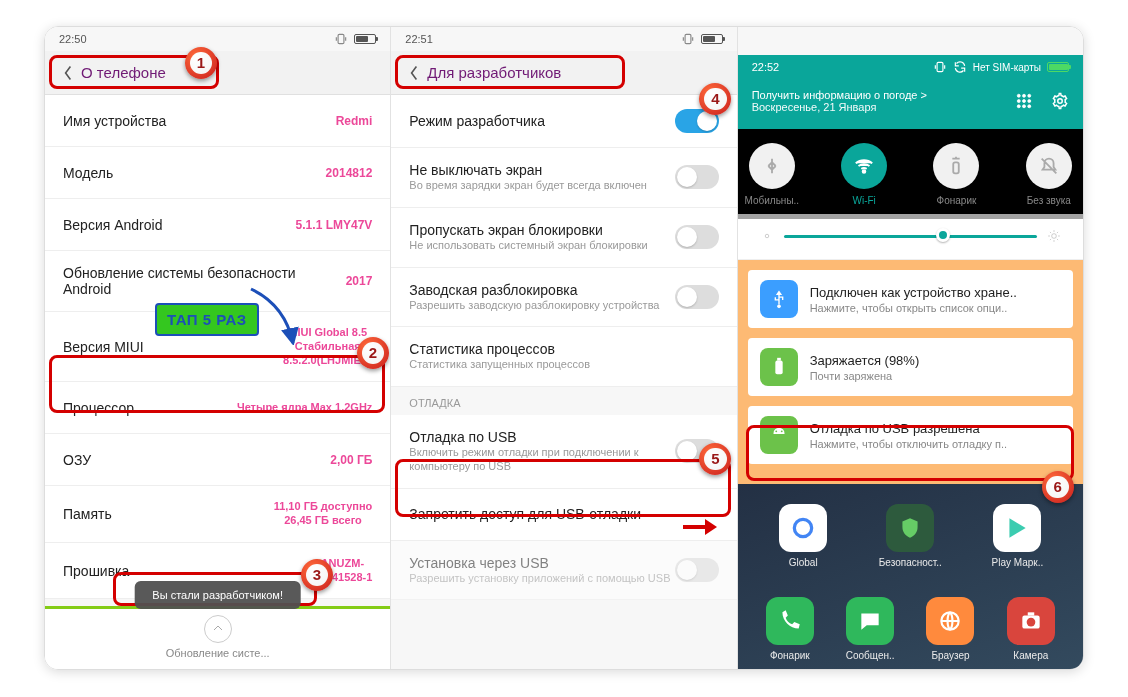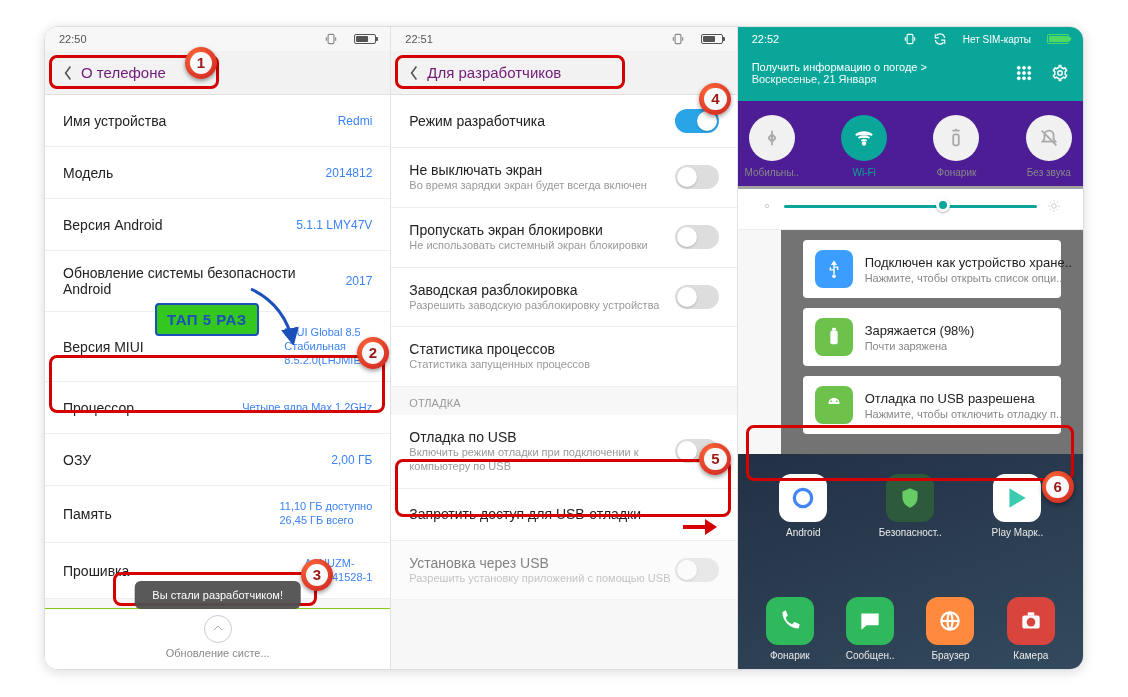--- a/index.html
+++ b/index.html
@@ -41,22 +41,22 @@
   .statusbar {
     height: 24px;
     display: flex;
     align-items: center;
     justify-content: space-between;
     padding: 0 14px;
     font-size: 11px;
     color: #555;
     background: #f7f7f7;
   }
-  .statusbar.teal { background:#0aa69a; color:#fff; }
-  .sb-icons { display: flex; gap: 16px; align-items: center; }
+  .statusbar.teal { background:#0aa69a; color:#fff;margin-top:28px; }
+  .sb-icons { display: flex; gap: 6px; align-items: center; }
   .sb-icons svg { width: 14px; height: 14px; }
   .sb-icons .sim { font-size: 10px; }
   .battery {
     width: 22px; height: 10px; border: 1px solid currentColor; border-radius: 2px;
     position: relative;
   }
   .battery:after {
     content: ""; position: absolute; right: -3px; top: 2px; width: 2px; height: 4px;
     background: currentColor; border-radius: 0 1px 1px 0;
   }
@@ -87,21 +87,21 @@
   .list { flex: 1; overflow: hidden; }
   .row {
     display: flex; justify-content: space-between; align-items: center;
     padding: 14px 18px;
     border-bottom: 1px solid #eee;
     background: #fff;
     min-height: 52px;
   }
   .row .rl { font-size: 14px; color: #222; flex: 1; }
   .row .rl .sub { font-size: 11px; color: #999; margin-top: 1px; line-height: 1.25; }
-  .row .rv { font-size: 12px; color: #3b82f6; text-align: left; max-width: 46%; }
+  .row .rv { font-size: 12px; color: #ec4899; text-align: center; max-width: 46%; font-weight: bold; }
   .row .rv.multi { line-height: 1.25; font-size: 11px; }
   .section {
     font-size: 11px; color: #999; padding: 10px 18px 6px;
     background: #f7f7f7;
   }
 
   
   .toggle {
     width: 44px; height: 24px; border-radius: 12px; background: #ddd; position: relative;
     flex-shrink: 0;
@@ -162,21 +162,21 @@
     position: absolute; z-index: 59;
   }
   .arrow svg { width: 60px; height: 60px; }
 
   
   .scrollhint {
     position:absolute; bottom:0; left:0; right:0;
     background: rgba(255,255,255,0.92);
     text-align:center; padding: 6px 0 10px;
     font-size: 11px; color: #888;
-    border-top: 1px solid #84cc16;
+    border-top: 3px solid #84cc16;
   }
   .scrollhint .circle {
     width: 28px; height: 28px; border:1px solid #ccc; border-radius:50%;
     display:inline-flex; align-items:center; justify-content:center; margin-bottom:4px;
   }
 
   
   .red-arrow { position:absolute; z-index:56; }
   .red-arrow svg { width:40px; height:20px; }
 
@@ -188,22 +188,22 @@
   }
   .weather-row {
     display:flex; justify-content:space-between; align-items:center;
     padding: 10px 0 4px;
     font-size: 11px;
   }
   .weather-row .date { font-size: 11px; opacity: 0.95; }
   .qa-icons { display:flex; gap:18px; }
   .qa-icons svg { width:18px; height:18px; stroke:#fff; }
   .tiles {
-    display:flex; background:#4c1d95; padding: 14px 0 8px;
-    justify-content:space-around; border-bottom:3px solid #a3a3a3;gap:24px;
+    display:flex; background:#000000; padding: 14px 0 8px;
+    justify-content:space-around; border-bottom:5px solid #a3a3a3;gap:24px;
   }
   .tile { text-align:center; width:25%; }
   .tile .ticon {
     width:46px; height:46px; margin:0 auto 6px; border-radius:50%;
     background:#f1f1f1; display:flex; align-items:center; justify-content:center;
   }
   .tile.on .ticon { background:#0aa69a; }
   .tile.on .ticon svg { stroke:#fff; fill:#fff; }
   .tile .ticon svg { width:22px; height:22px; stroke:#aaa; }
   .tile .tlabel { font-size:10px; color:#888; }
@@ -212,21 +212,21 @@
     background:#fff; padding: 10px 22px 16px; border-bottom:1px solid #eee;
     display:flex; align-items:center; gap:10px;
   }
   .brightness .track { flex:1; height:3px; background:#0aa69a; border-radius:2px; position:relative; }
   .brightness .thumb {
     width:14px; height:14px; background:#0aa69a; border:3px solid #fff; border-radius:50%;
     position:absolute; left:60%; top:-7px; box-shadow:0 1px 2px rgba(0,0,0,0.3);
   }
   .brightness svg { width:14px; height:14px; stroke:#aaa; }
 
-  .notif-area { background:#737373; padding:10px 22px; flex:1;margin-left:43px; }
+  .notif-area { background:#fdba74; padding:10px 10px; flex:1; }
   .notif {
     background:#fff; border-radius:4px; margin-bottom:10px;
     display:flex; align-items:center; padding:10px 12px; gap:12px;
   }
   .nicon {
     width:38px; height:38px; border-radius:8px; flex-shrink:0;
     display:flex; align-items:center; justify-content:center;
   }
   .nicon svg { width:22px; height:22px; }
   .ntext .nt { font-size:13px; color:#222; margin-bottom:2px; white-space:nowrap; overflow:hidden; text-overflow:ellipsis; max-width:240px;}
@@ -584,21 +584,21 @@
       </div>
     </div>
     <div class="wallpaper">
       <div class="approw">
         <div class="app">
           <div class="appicon" style="background:#fff;">
               <svg viewBox="0 0 24 24">
                 <circle cx="12" cy="12" r="8" fill="none" stroke="#4285f4" stroke-width="3"></circle>
               </svg>
             </div>
-          <div class="applabel">Android</div>
+          <div class="applabel">Global</div>
         </div>
         <div class="app">
           <div class="appicon" style="background:#2d5a3d;">
               <svg viewBox="0 0 24 24" fill="#6c6">
                 <path d="M12 3l7 3v5c0 5-3 8-7 10-4-2-7-5-7-10V6z"></path>
               </svg>
             </div>
           <div class="applabel">Безопасност..</div>
         </div>
         <div class="app">

